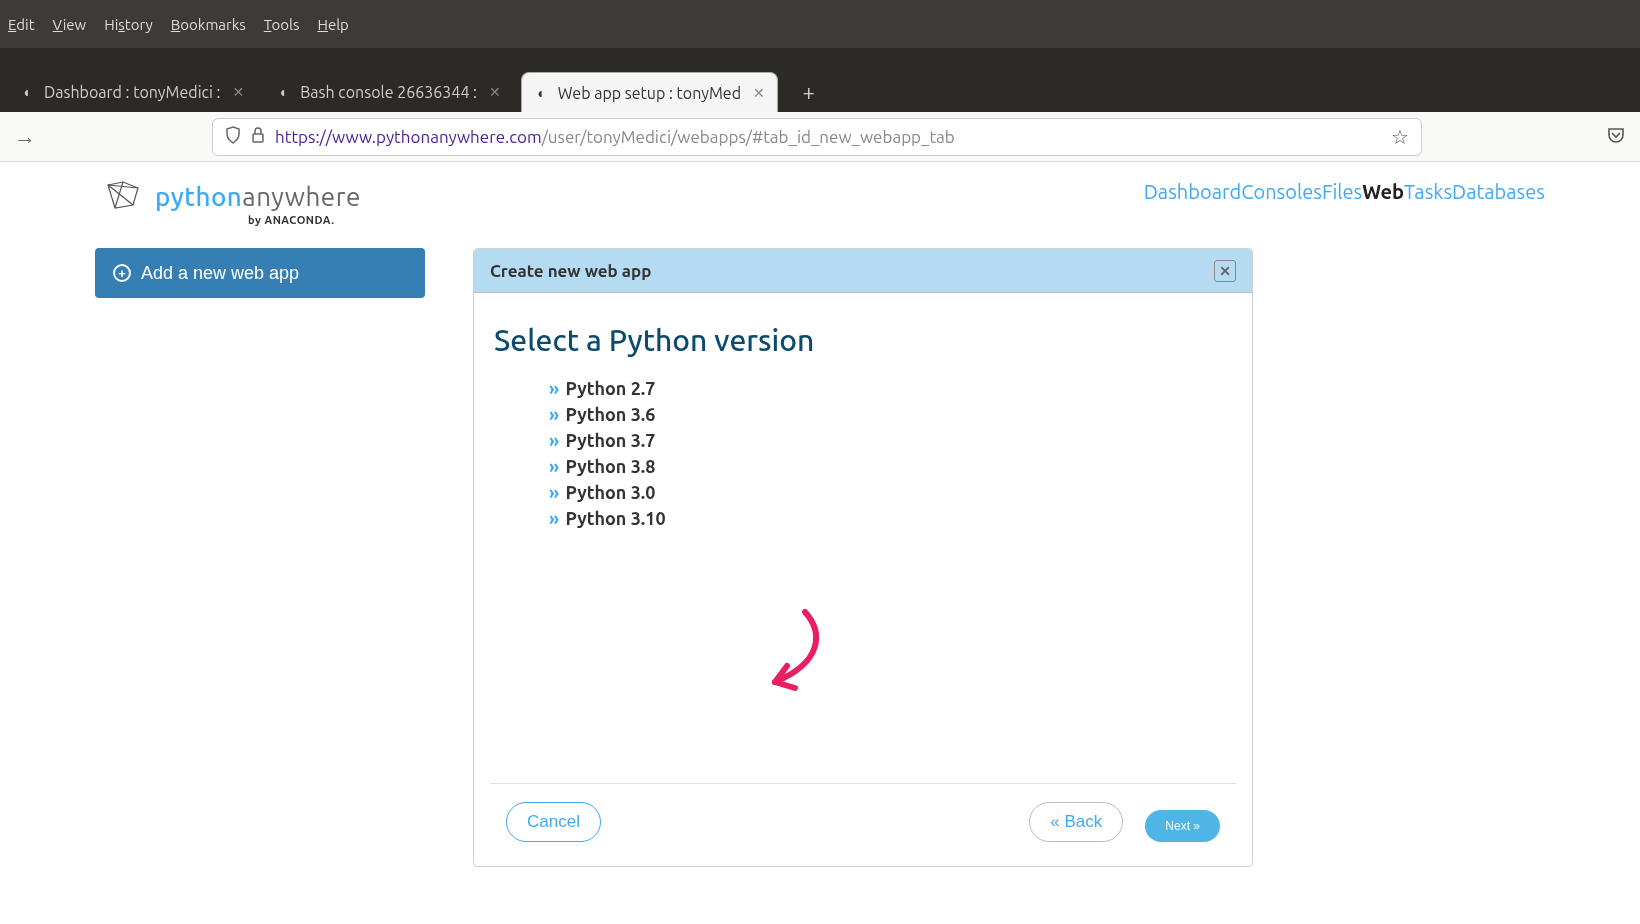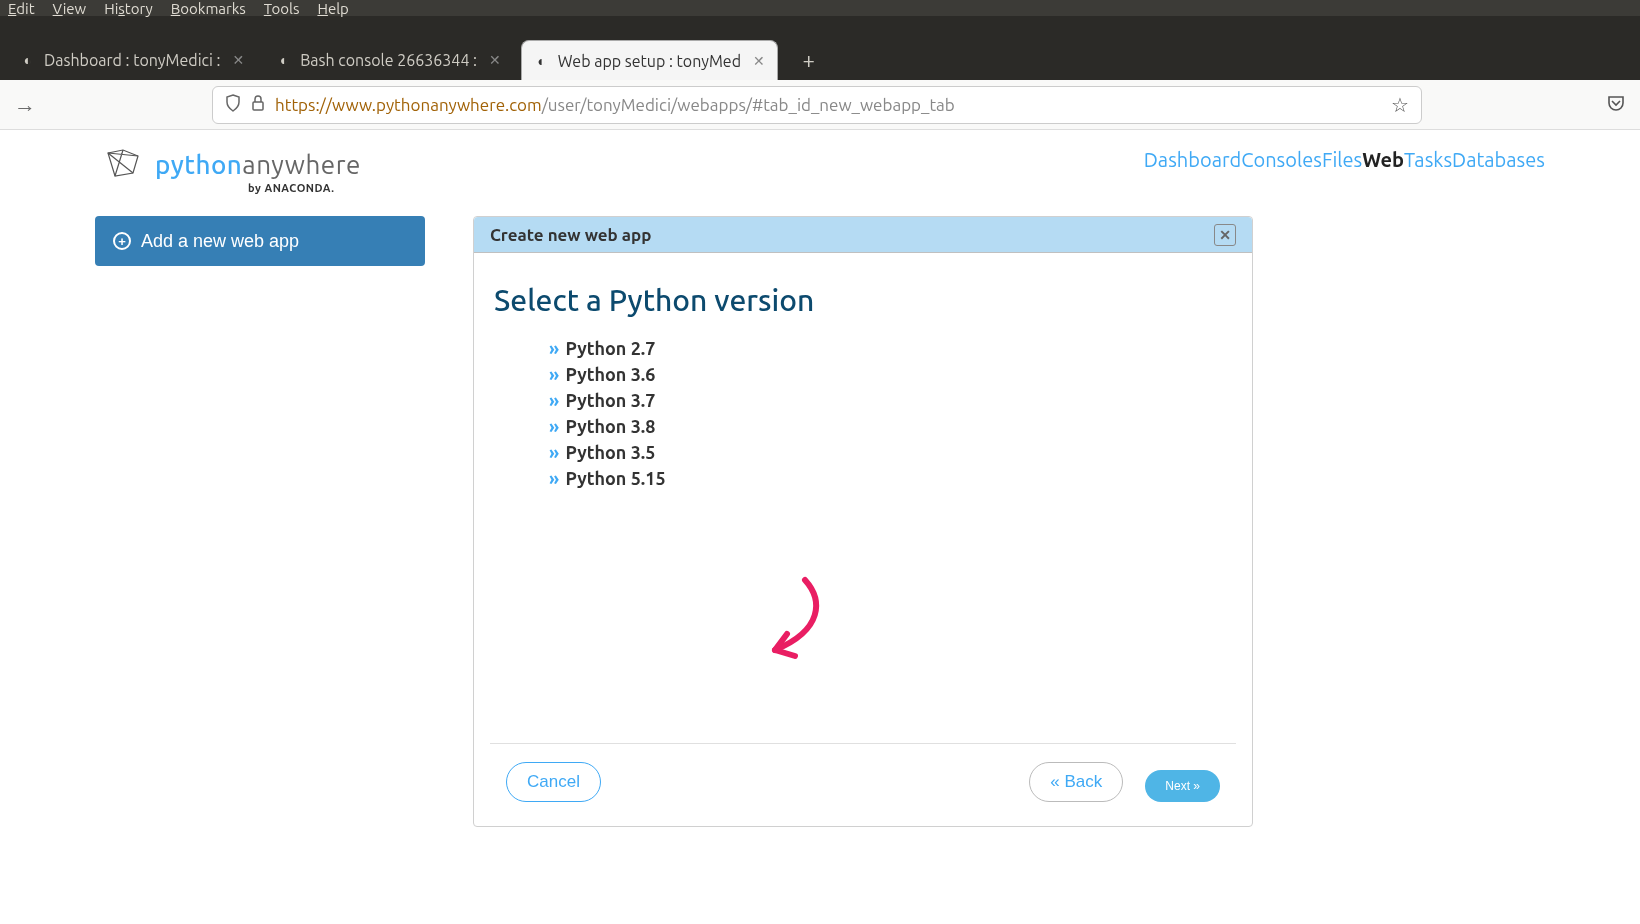--- a/index.html
+++ b/index.html
@@ -7,21 +7,21 @@
       font-family: Ubuntu, -apple-system, BlinkMacSystemFont, "Segoe UI", sans-serif;
       background: #fff;
       width: 1640px;
       height: 924px;
       overflow: hidden;
     }
     
     .menubar {
       background: #3c3b37;
       color: #dfdbd2;
-      height: 16px;
+      height: 48px;
       display: flex;
       align-items: center;
       padding: 0 8px;
       font-size: 15px;
     }
     .menubar-item {
       margin-right: 18px;
       cursor: pointer;
     }
     .menubar-item u {
@@ -102,21 +102,21 @@
       display: flex;
       align-items: center;
       padding: 0 12px;
       font-size: 17px;
       color: #555;
       gap: 10px;
     }
     .urlbox .shield { color:#666; font-size:16px; }
     .urlbox .lock { color:#666; font-size:14px; }
     .urlbox .urltext { flex:1; white-space:nowrap; overflow:hidden; }
-    .urlbox .urltext .host { color:#a16207; }
+    .urlbox .urltext .host { color:#4c1d95; }
     .urlbox .urltext .path { color:#888; }
     .star-btn { color:#555; font-size:20px; cursor:pointer; }
     .overflow-right { margin-left:auto; display:flex; align-items:center; gap:14px; color:#555; font-size:20px; }
     
     .page {
       position: relative;
       padding: 10px 0 0 0;
     }
     .container {
       width: 1450px;
@@ -202,21 +202,21 @@
     }
     .main-panel {
       width: 780px;
       border: 1px solid #d0d0d0;
       border-radius: 4px;
       background: #fff;
       flex-shrink: 0;
     }
     .panel-header {
       background: #b5dbf3;
-      height: 36px;
+      height: 44px;
       display: flex;
       align-items: center;
       padding: 0 16px;
       border-bottom: 1px solid #c0c0c0;
       border-radius: 4px 4px 0 0;
     }
     .panel-header .title {
       font-weight: 700;
       color: #333;
       font-size: 17px;
@@ -399,22 +399,22 @@
           <span class="title">Create new web app</span>
           <span class="close-x">✕</span>
         </div>
         <div class="panel-body">
           <h2>Select a Python version</h2>
           <ul class="version-list">
             <li><span class="chev">»</span> <span>Python 2.7</span></li>
             <li><span class="chev">»</span> <span>Python 3.6</span></li>
             <li><span class="chev">»</span> <span>Python 3.7</span></li>
             <li><span class="chev">»</span> <span>Python 3.8</span></li>
-            <li><span class="chev">»</span> <span>Python 3.5</span></li>
-            <li><span class="chev">»</span> <span>Python 5.15</span></li>
+            <li><span class="chev">»</span> <span>Python 3.0</span></li>
+            <li><span class="chev">»</span> <span>Python 3.10</span></li>
           </ul>
         </div>
         <div class="panel-footer">
           <button class="btn-outline">Cancel</button>
           <div class="footer-right">
             <button class="btn-outline grey">« Back</button>
             <button class="btn-filled">Next »</button>
           </div>
         </div>
       </section>

